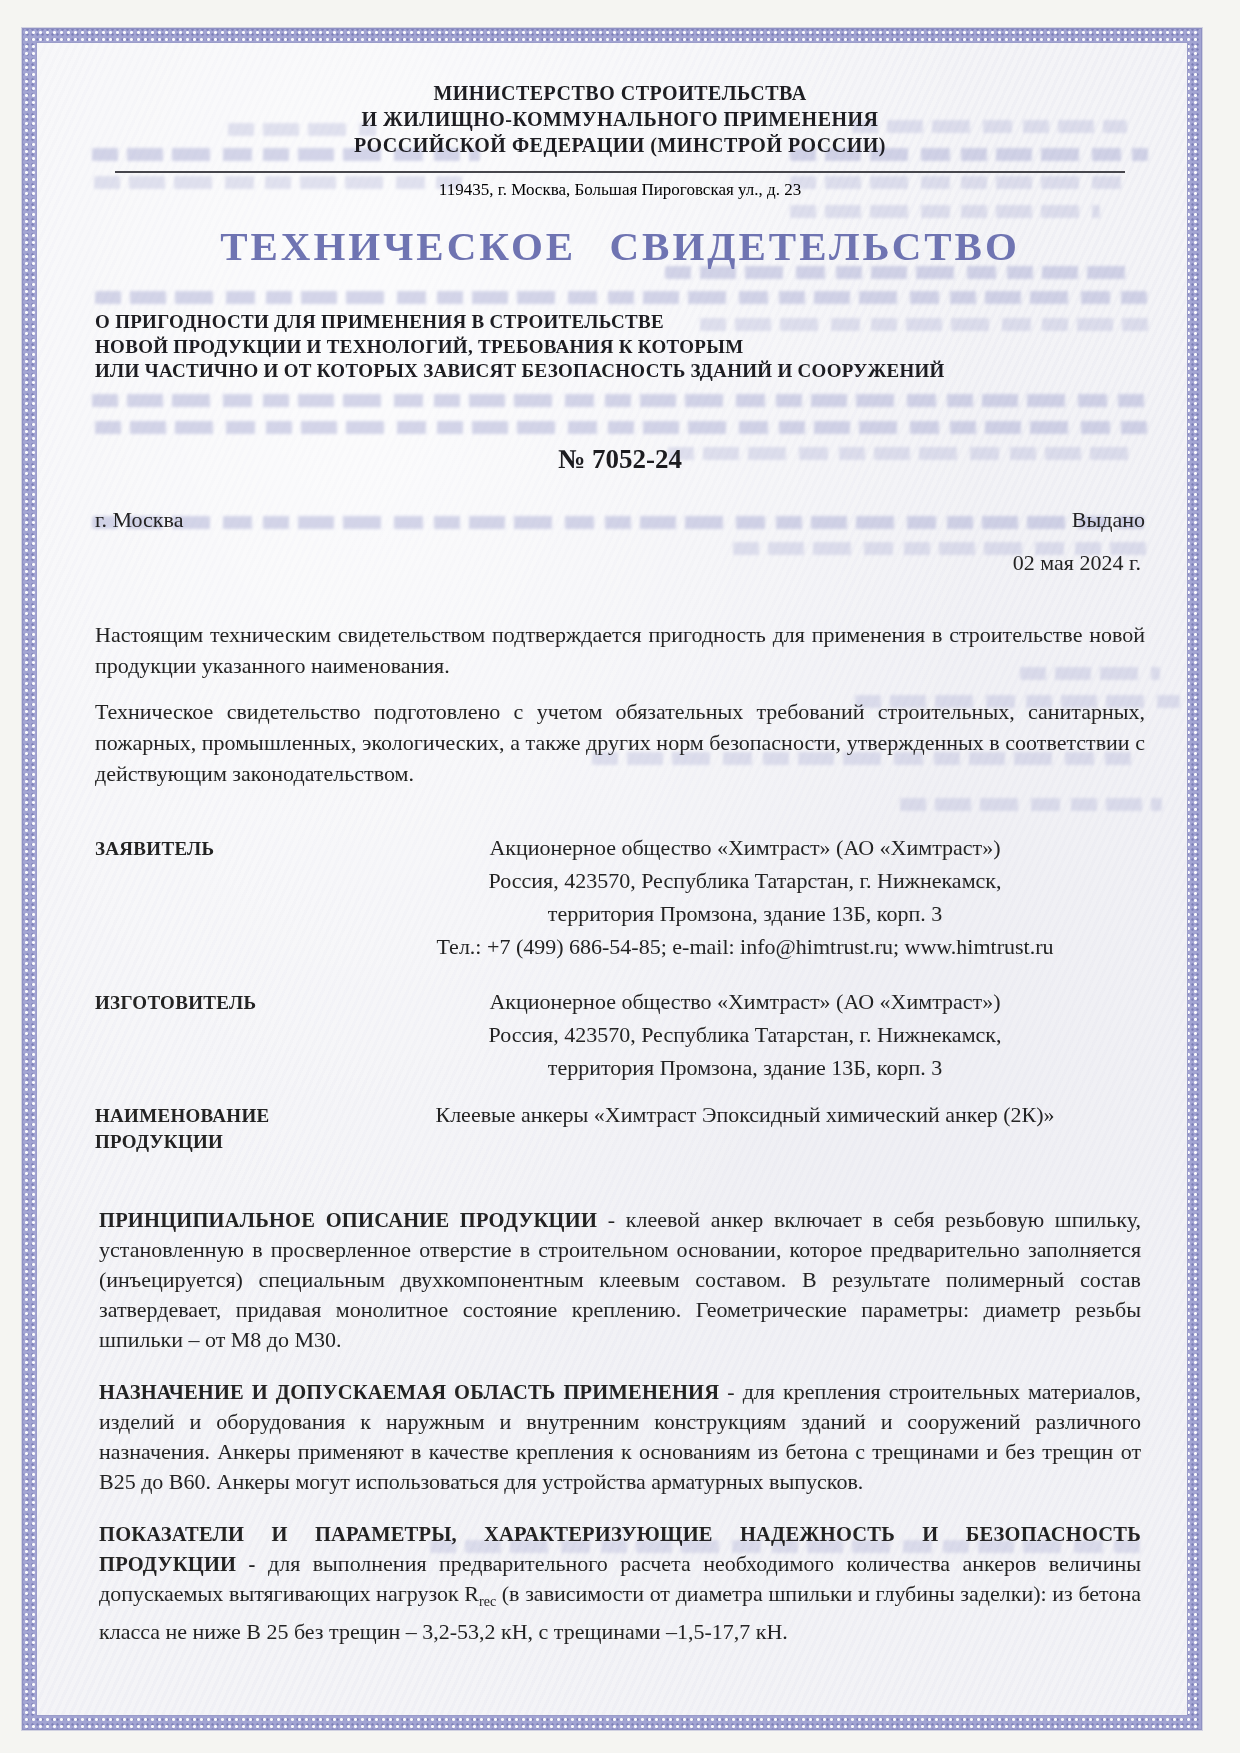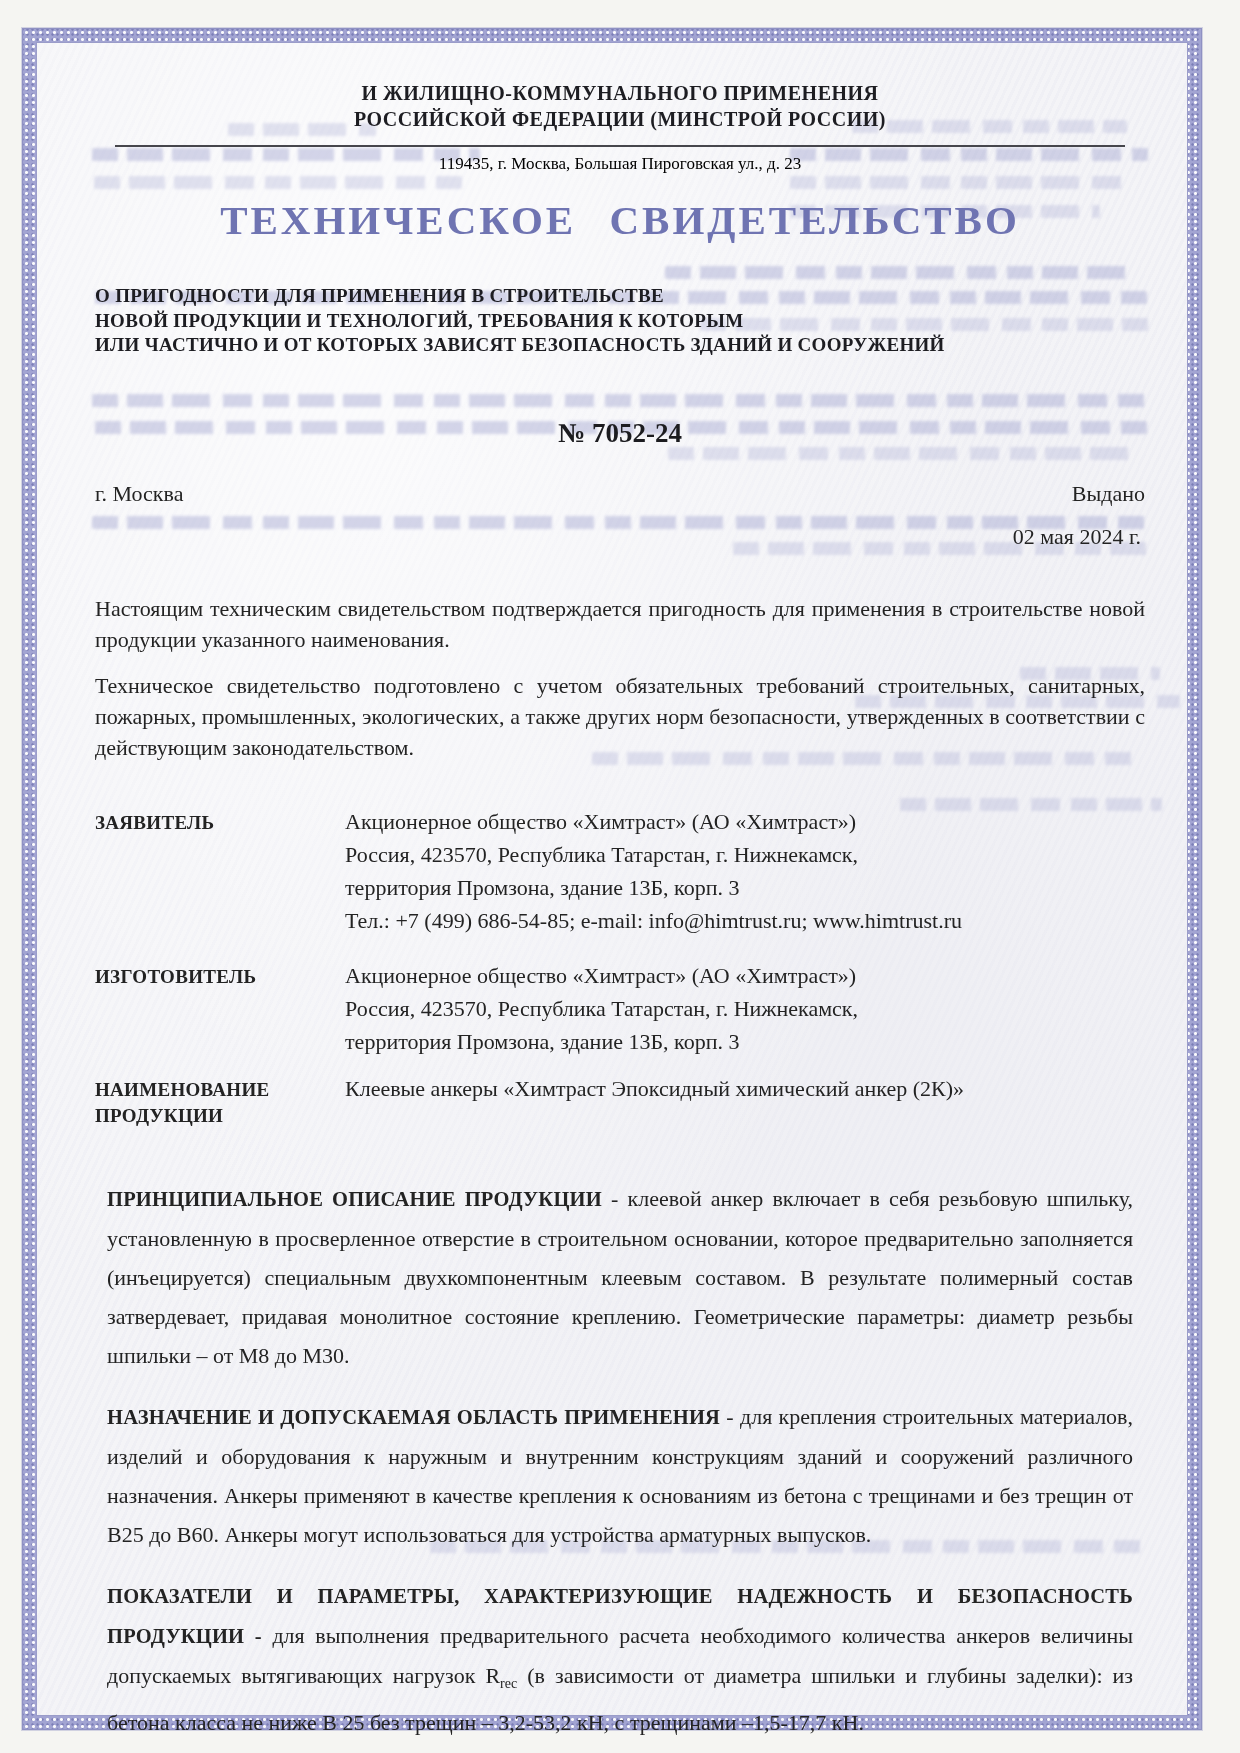--- a/index.html
+++ b/index.html
@@ -70,22 +70,22 @@
   .intro.p1{margin-top:43px;}
   .intro.p2{margin-top:15px;}
   .field{
     display:grid;grid-template-columns:250px 1fr;column-gap:0;
     font-size:22px;line-height:33px;
   }
   .field .lbl{font-weight:bold;font-size:19px;line-height:26px;padding-top:5px;letter-spacing:.3px;}
   .field.f0{margin-top:42px;}
   .field.f1{margin-top:22px;}
   .field.f2{margin-top:14px;}
-  .vline{display:block;}
-  .section{font-size:22px;line-height:39px;text-align:justify;margin:12px;}
+  .vline{display:block;text-align:center;}
+  .section{font-size:22px;line-height:30px;text-align:justify;margin:4px;}
   .section .lead{font-weight:bold;font-size:20.5px;letter-spacing:.2px;}
   .section.s0{margin-top:50px;}
   .section.s1{margin-top:22px;}
   .section.s2{margin-top:22px;}
   sub{font-size:14px;}
 </style>
 </head>
 <body>
 
 <div class="page">
@@ -111,20 +111,21 @@
   <div class="ghost light" style="left:733px;top:542px;width:415px"></div>
   <div class="ghost light" style="left:1020px;top:667px;width:140px"></div>
   <div class="ghost light" style="left:855px;top:695px;width:325px"></div>
   <div class="ghost light" style="left:592px;top:752px;width:540px"></div>
   <div class="ghost light" style="left:900px;top:798px;width:262px"></div>
   <div class="ghost light" style="left:430px;top:1540px;width:718px"></div>
 
   <div class="content">
 
     <div class="ministry">
+      <div>МИНИСТЕРСТВО СТРОИТЕЛЬСТВА</div>
       <div>И ЖИЛИЩНО-КОММУНАЛЬНОГО ПРИМЕНЕНИЯ</div>
       <div>РОССИЙСКОЙ ФЕДЕРАЦИИ (МИНСТРОЙ РОССИИ)</div>
     </div>
 
     <div class="rule"></div>
 
     <div class="address">119435, г. Москва, Большая Пироговская ул., д. 23</div>
 
     <h1 class="title">ТЕХНИЧЕСКОЕ СВИДЕТЕЛЬСТВО</h1>
 

